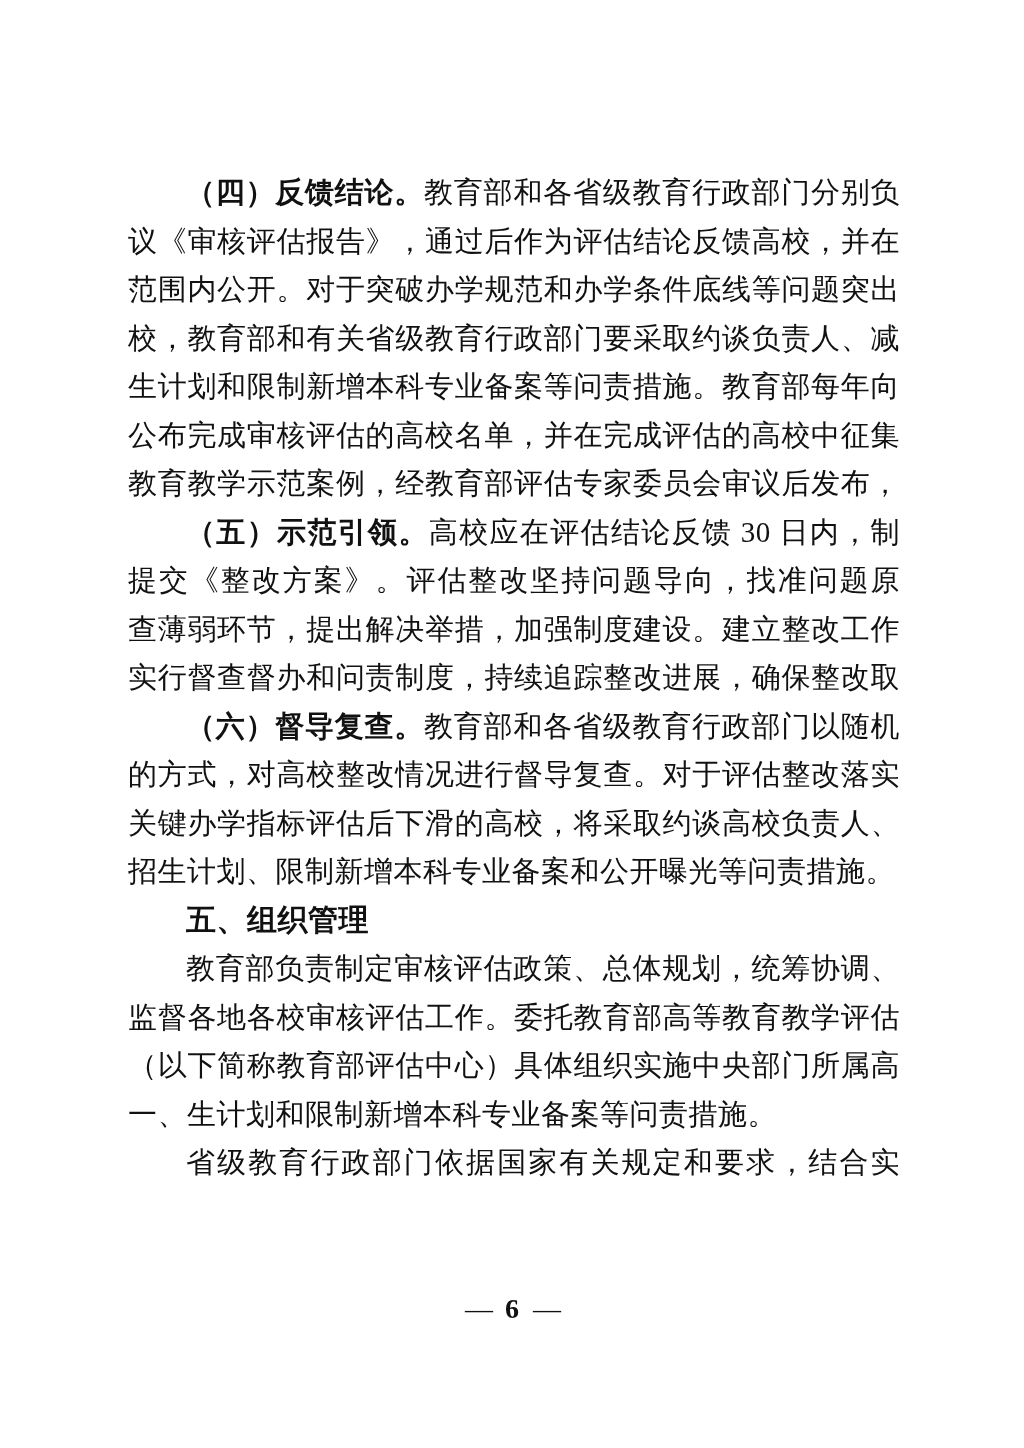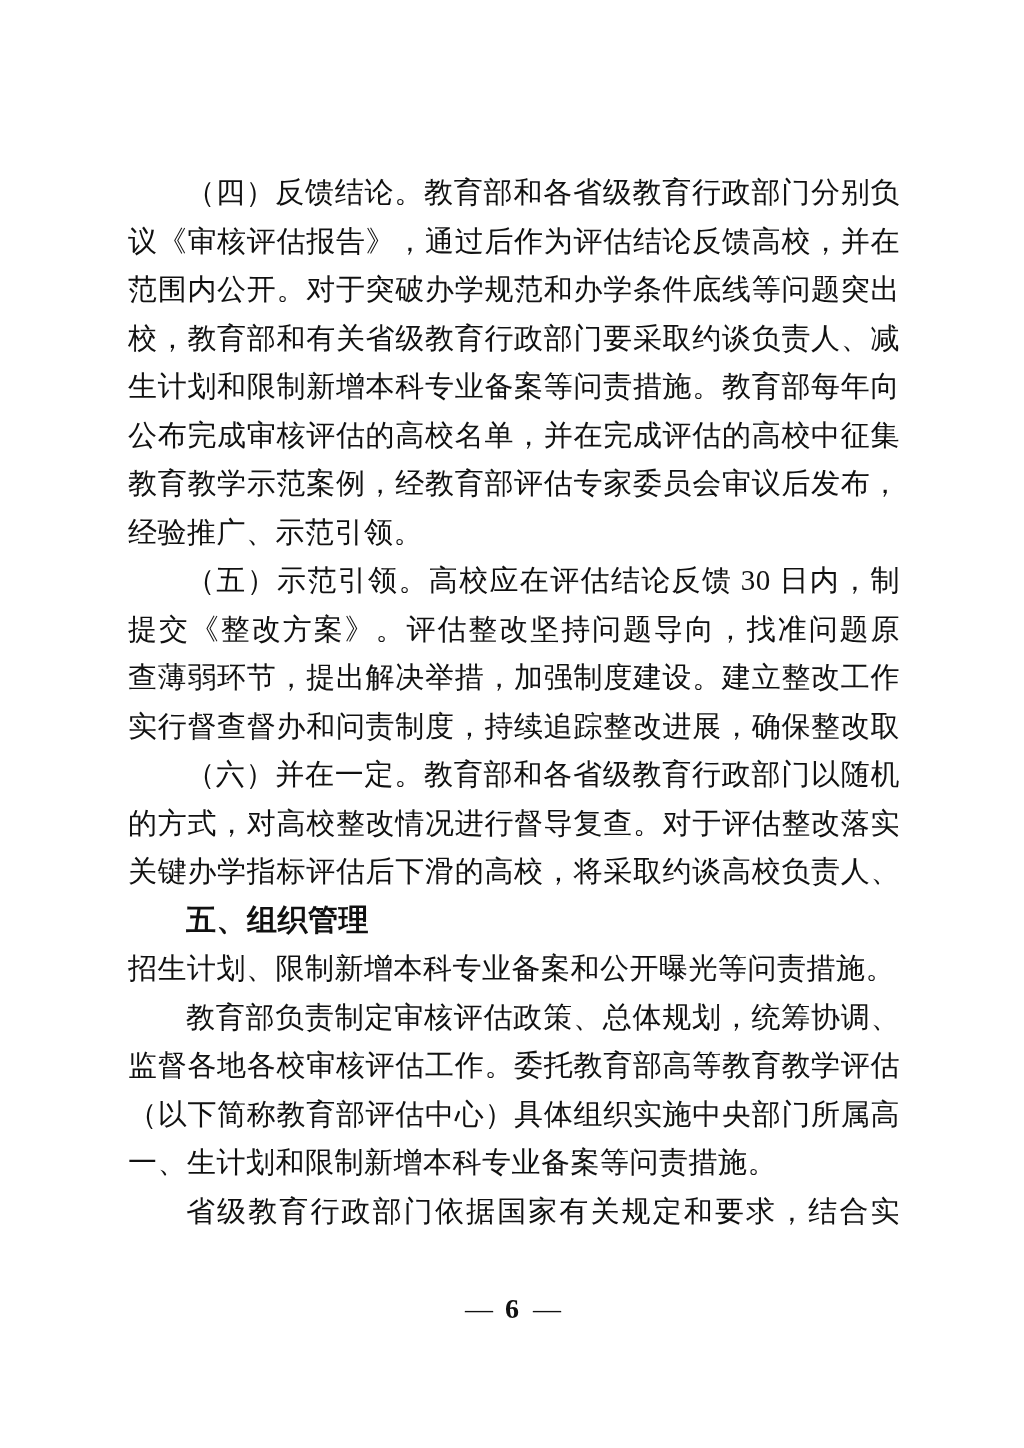--- a/index.html
+++ b/index.html
@@ -28,21 +28,21 @@
     white-space: nowrap;
     letter-spacing: 0.5px;
   }
   .line.full {
     white-space: normal;
     text-align: justify;
     text-align-last: justify;
     overflow: hidden;
   }
   .line.indent { padding-left: 58px; }
-  .lead { font-weight: 400; }
+  .lead { font-weight: 700; }
   .line.heading {
     font-weight: 700;
     font-family: "Liberation Sans", "DejaVu Sans", sans-serif;
     font-size: 30px;
   }
   .pagenum {
     position: absolute;
     left: 0; top: 1293px;
     width: 1024px;
     text-align: center;
@@ -58,33 +58,32 @@
 <div class="page">
   <div class="content">
 
     <div class="line full indent"><span class="lead">（四）反馈结论。</span><span>教育部和各省级教育行政部门分别负责审</span></div>
     <div class="line full"><span>议《审核评估报告》，通过后作为评估结论反馈高校，并在一定</span></div>
     <div class="line full"><span>范围内公开。对于突破办学规范和办学条件底线等问题突出的高</span></div>
     <div class="line full"><span>校，教育部和有关省级教育行政部门要采取约谈负责人、减少招</span></div>
     <div class="line full"><span>生计划和限制新增本科专业备案等问责措施。教育部每年向社会</span></div>
     <div class="line full"><span>公布完成审核评估的高校名单，并在完成评估的高校中征集本科</span></div>
     <div class="line full"><span>教育教学示范案例，经教育部评估专家委员会审议后发布，做好</span></div>
-    <div class="line"><span>经验推广、示范引领。</span></div>
 
     <div class="line full indent"><span class="lead">（五）示范引领。</span><span>高校应在评估结论反馈 30 日内，制订并</span></div>
     <div class="line full"><span>提交《整改方案》。评估整改坚持问题导向，找准问题原因，排</span></div>
     <div class="line full"><span>查薄弱环节，提出解决举措，加强制度建设。建立整改工作台账，</span></div>
     <div class="line full"><span>实行督查督办和问责制度，持续追踪整改进展，确保整改取得实</span></div>
 
-    <div class="line full indent"><span class="lead">（六）并在一定。</span><span>教育部和各省级教育行政部门以随机抽查</span></div>
+    <div class="line full indent"><span class="lead">（六）督导复查。</span><span>教育部和各省级教育行政部门以随机抽查</span></div>
     <div class="line full"><span>的方式，对高校整改情况进行督导复查。对于评估整改落实不力、</span></div>
     <div class="line full"><span>关键办学指标评估后下滑的高校，将采取约谈高校负责人、减少</span></div>
+    <div class="line"><span>招生计划、限制新增本科专业备案和公开曝光等问责措施。</span></div>
+
     <div class="line heading indent"><span>五、组织管理</span></div>
-
-    <div class="line"><span>招生计划、限制新增本科专业备案和公开曝光等问责措施。</span></div>
 
     <div class="line full indent"><span>教育部负责制定审核评估政策、总体规划，统筹协调、指导</span></div>
     <div class="line full"><span>监督各地各校审核评估工作。委托教育部高等教育教学评估中心</span></div>
     <div class="line full"><span>（以下简称教育部评估中心）具体组织实施中央部门所属高校第</span></div>
     <div class="line"><span>一、生计划和限制新增本科专业备案等问责措施。</span></div>
 
     <div class="line full indent"><span>省级教育行政部门依据国家有关规定和要求，结合实际，负</span></div>
 
   </div>
 

